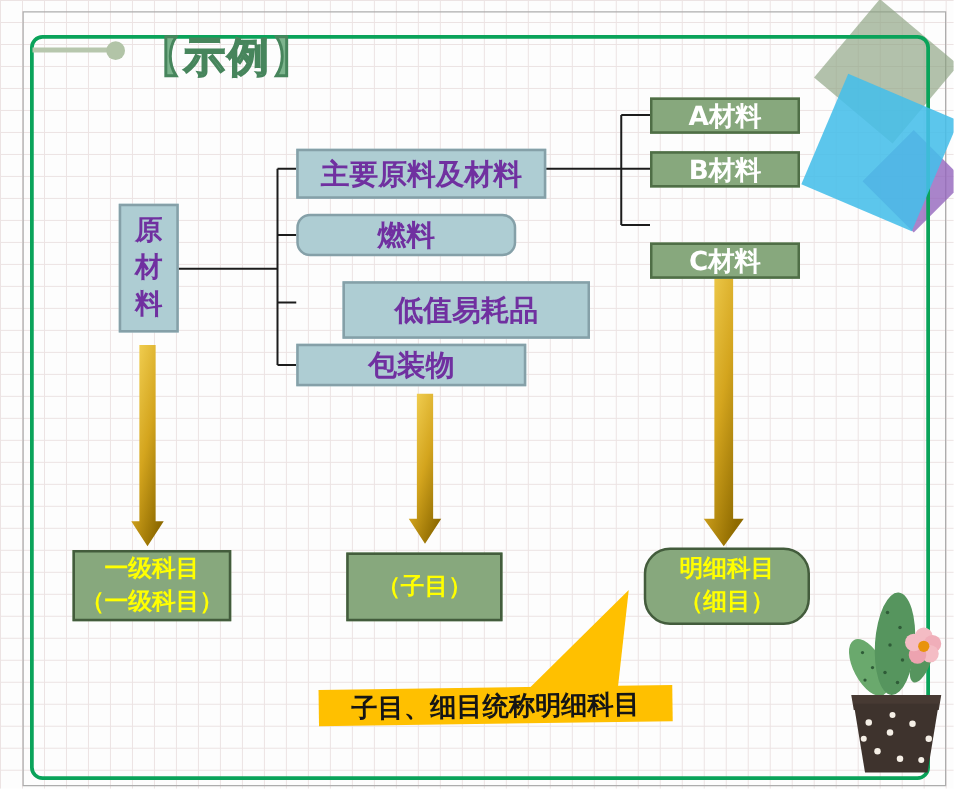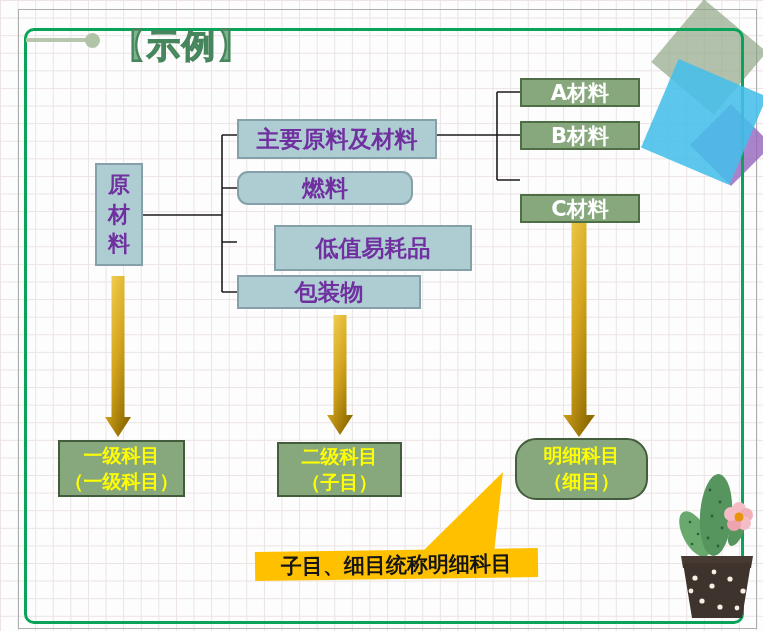--- a/index.html
+++ b/index.html
@@ -118,21 +118,20 @@
 
   <div class="greenbox mat0">A材料</div>
   <div class="greenbox mat1">B材料</div>
   <div class="greenbox mat2">C材料</div>
 
   <div class="levelbox lvl0">
     <span>一级科目</span>
     <span>（一级科目）</span>
   </div>
   <div class="levelbox lvl1">
-    <span>二级科目</span>
     <span>（子目）</span>
   </div>
   <div class="levelbox lvl2">
     <span>明细科目</span>
     <span>（细目）</span>
   </div>
 
   <div class="banner">子目、细目统称明细科目</div>
 
   <svg class="overlay" style="left:650px;top:450px;" width="113" height="181" viewBox="0 0 113 181">

